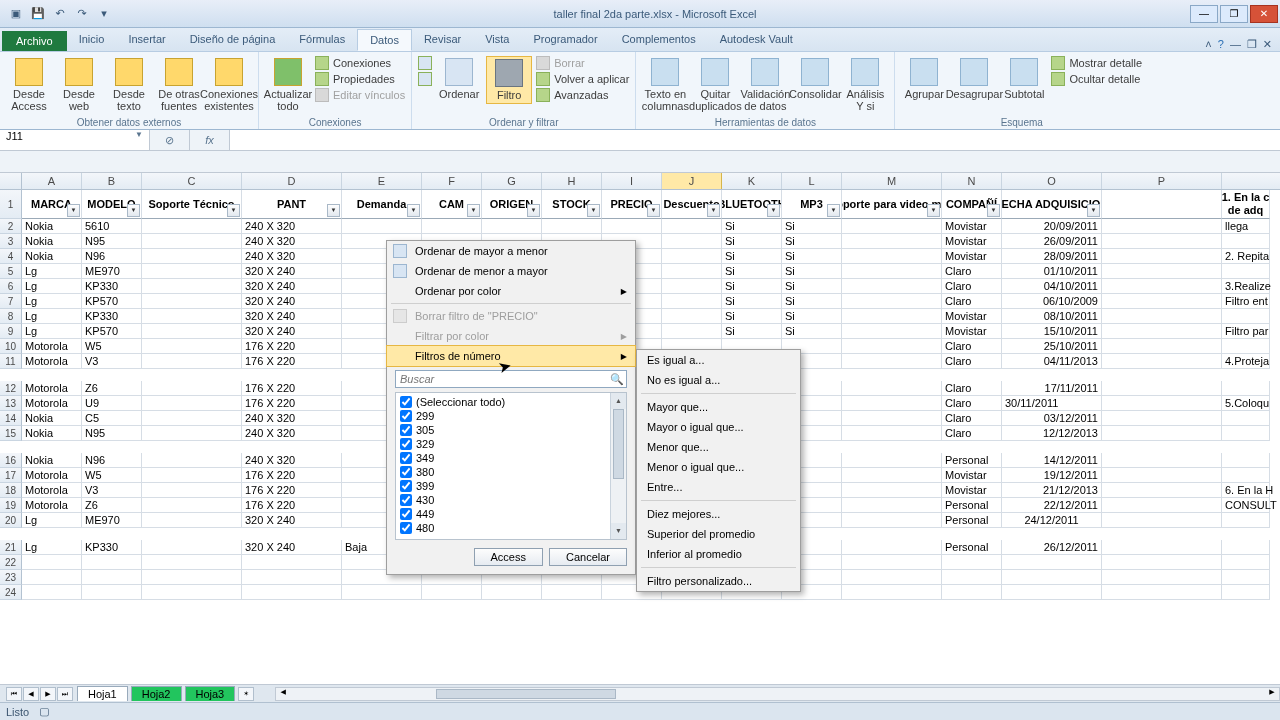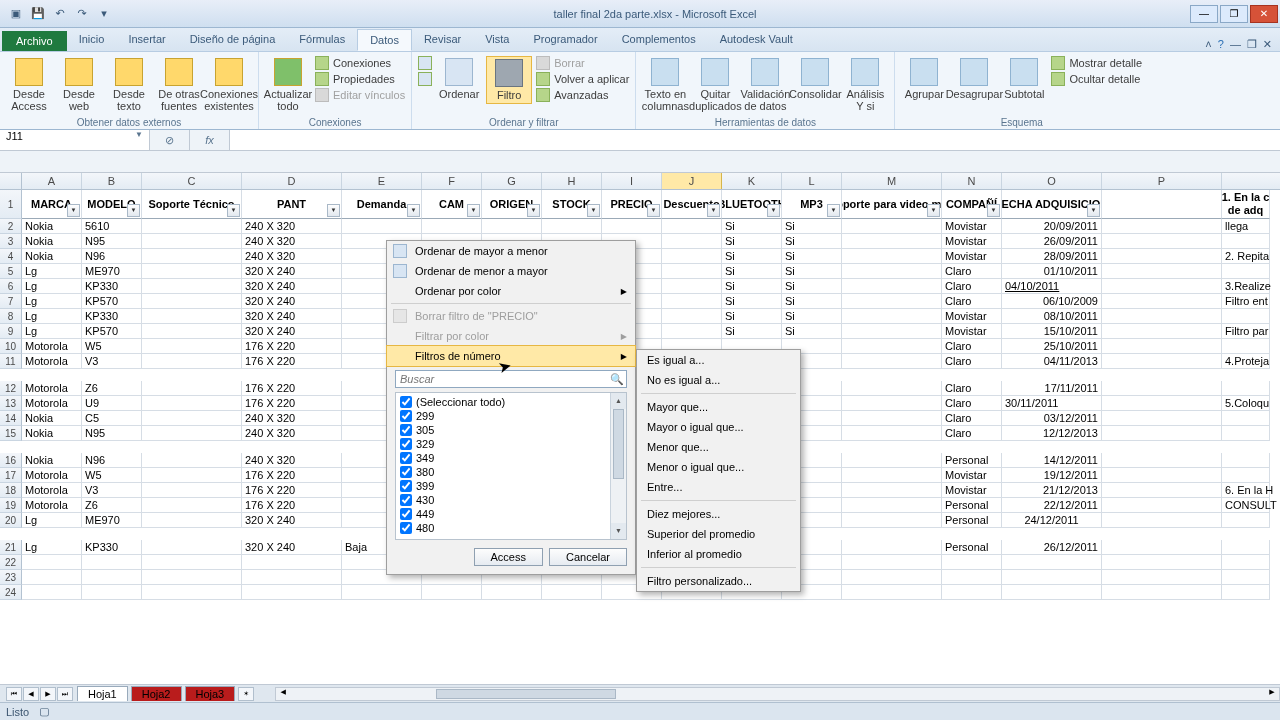--- a/index.html
+++ b/index.html
@@ -81,21 +81,21 @@
 
 .submenu { position:absolute; left:636px; top:349px; width:165px; background:#f1f1f1; border:1px solid #9e9e9e; box-shadow:3px 3px 6px rgba(0,0,0,0.3); z-index:60; }
 .submenu .sitem { padding:4px 10px; }
 .submenu .ssep { height:1px; background:#cfcfcf; margin:3px 4px; }
 
 
 .cursor { position:absolute; left:498px; top:357px; z-index:100; font-size:16px; color:#000; transform:rotate(-15deg); }
 .sheet-tabs { position:absolute; bottom:18px; left:0; right:0; height:18px; background:#dfe7ef; border-top:1px solid #c0c9d4; display:flex; align-items:center; padding-left:6px; }
 .nav-btn { width:16px; height:14px; border:1px solid #b1bfcd; background:#f3f6fa; margin-right:1px; font-size:7px; display:flex; align-items:center; justify-content:center; }
 .stab { background:#fff; border:1px solid #9ab; border-bottom:none; padding:1px 10px; margin-left:3px; font-size:11px; }
-.stab.inactive { background:#b91c1c; }
+.stab.inactive { background:#22c55e; }
 .status-bar { position:absolute; bottom:0; left:0; right:0; height:18px; background:#dbe5ef; border-top:1px solid #b0c0d0; display:flex; align-items:center; padding:0 6px; color:#3c5670; font-size:11px; }
 
 
 .rt { overflow:visible; }
 </style>
 </head>
 <body>
 
 <div class="titlebar">
   <div class="qat">
@@ -470,21 +470,21 @@
         <div class="cell" style="width: 80px;"></div>
         <div class="cell" style="width: 60px;"></div>
         <div class="cell" style="width: 60px;"></div>
         <div class="cell" style="width: 60px; text-align: right;"></div>
         <div class="cell" style="width: 60px; text-align: right;"></div>
         <div class="cell" style="width: 60px;"></div>
         <div class="cell" style="width: 60px;">Si</div>
         <div class="cell" style="width: 60px;">Si</div>
         <div class="cell" style="width: 100px;"></div>
         <div class="cell" style="width: 60px;">Claro</div>
-        <div class="cell" style="width: 100px; text-align: left; text-decoration: underline;">04/10/2011</div>
+        <div class="cell" style="width: 100px; text-align: right;">04/10/2011</div>
         <div class="cell" style="width: 120px;"></div>
         <div class="cell rt" style="width: 48px;">3.Realize</div>
       </div>
       <div class="data-row">
         <div class="rowhead">7</div>
         <div class="cell" style="width: 60px;">Lg</div>
         <div class="cell" style="width: 60px;">KP570</div>
         <div class="cell" style="width: 100px;"></div>
         <div class="cell" style="width: 100px; text-align: left;">320 X 240</div>
         <div class="cell" style="width: 80px;"></div>

